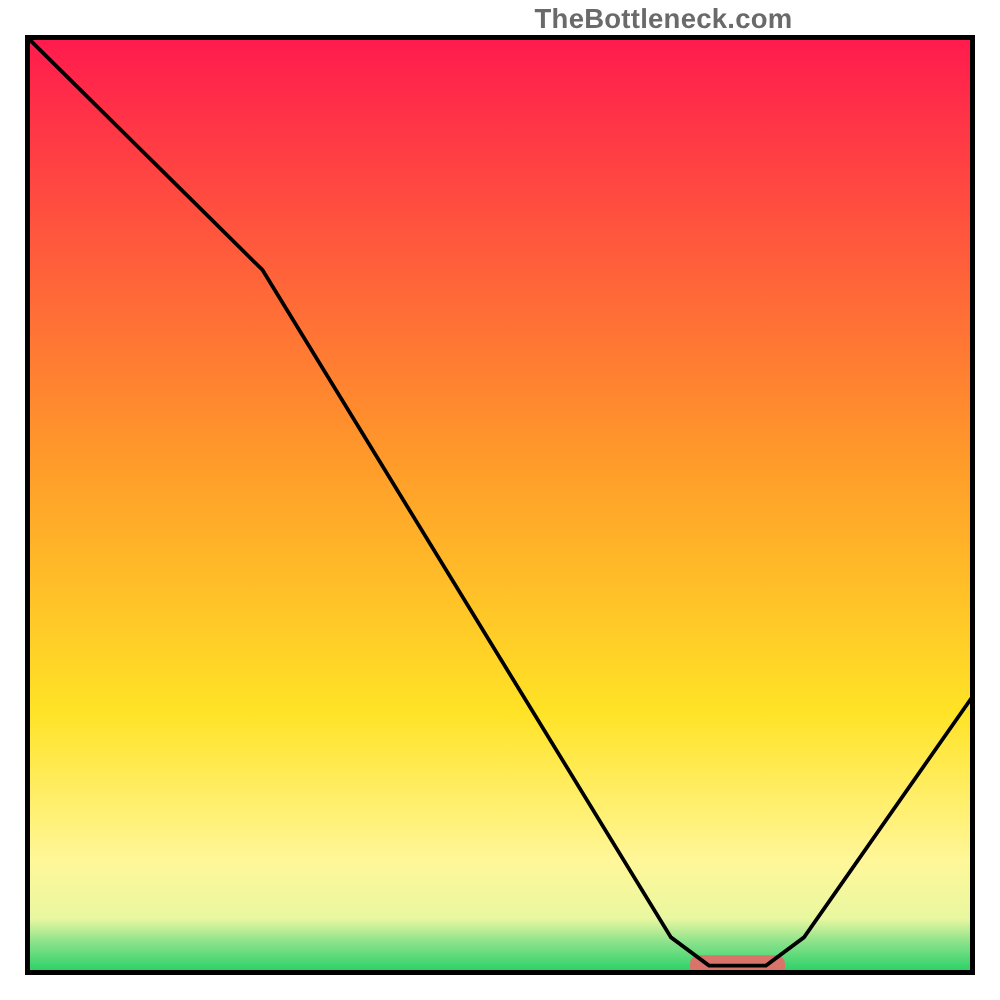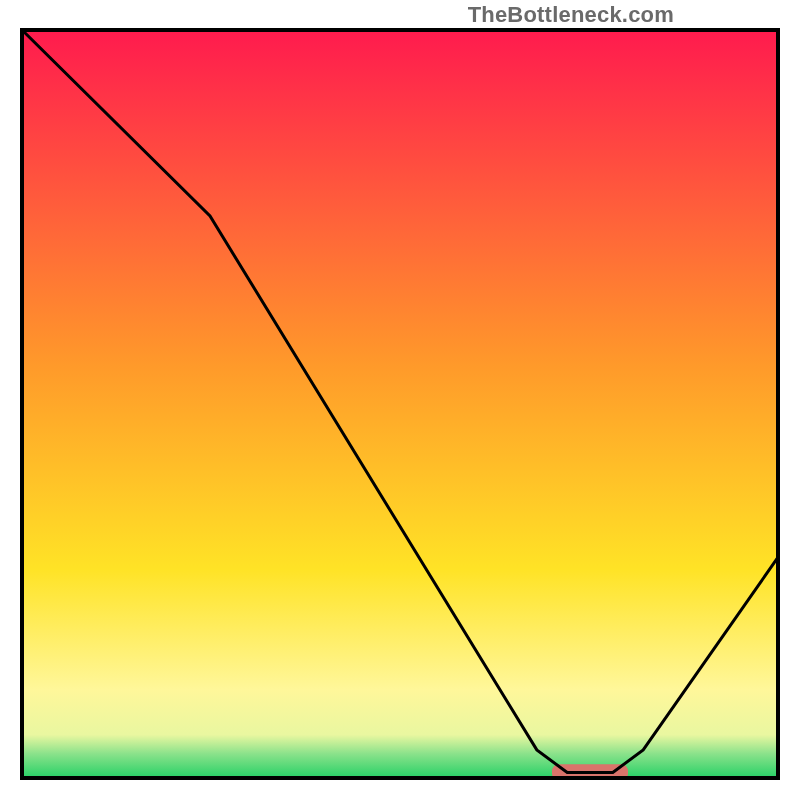--- a/index.html
+++ b/index.html
@@ -8,21 +8,20 @@
     width: 800px;
     height: 800px;
     background: #ffffff;
     font-family: Arial, Helvetica, sans-serif;
     overflow: hidden;
   }
   .container {
     position: relative;
     width: 644px;
     height: 800px;
-    padding-left: 40px;
   }
   .watermark {
     position: absolute;
     top: 2px;
     right: 10px;
     font-size: 22px;
     font-weight: 600;
     color: #6a6a6a;
     letter-spacing: 0.2px;
     user-select: none;

